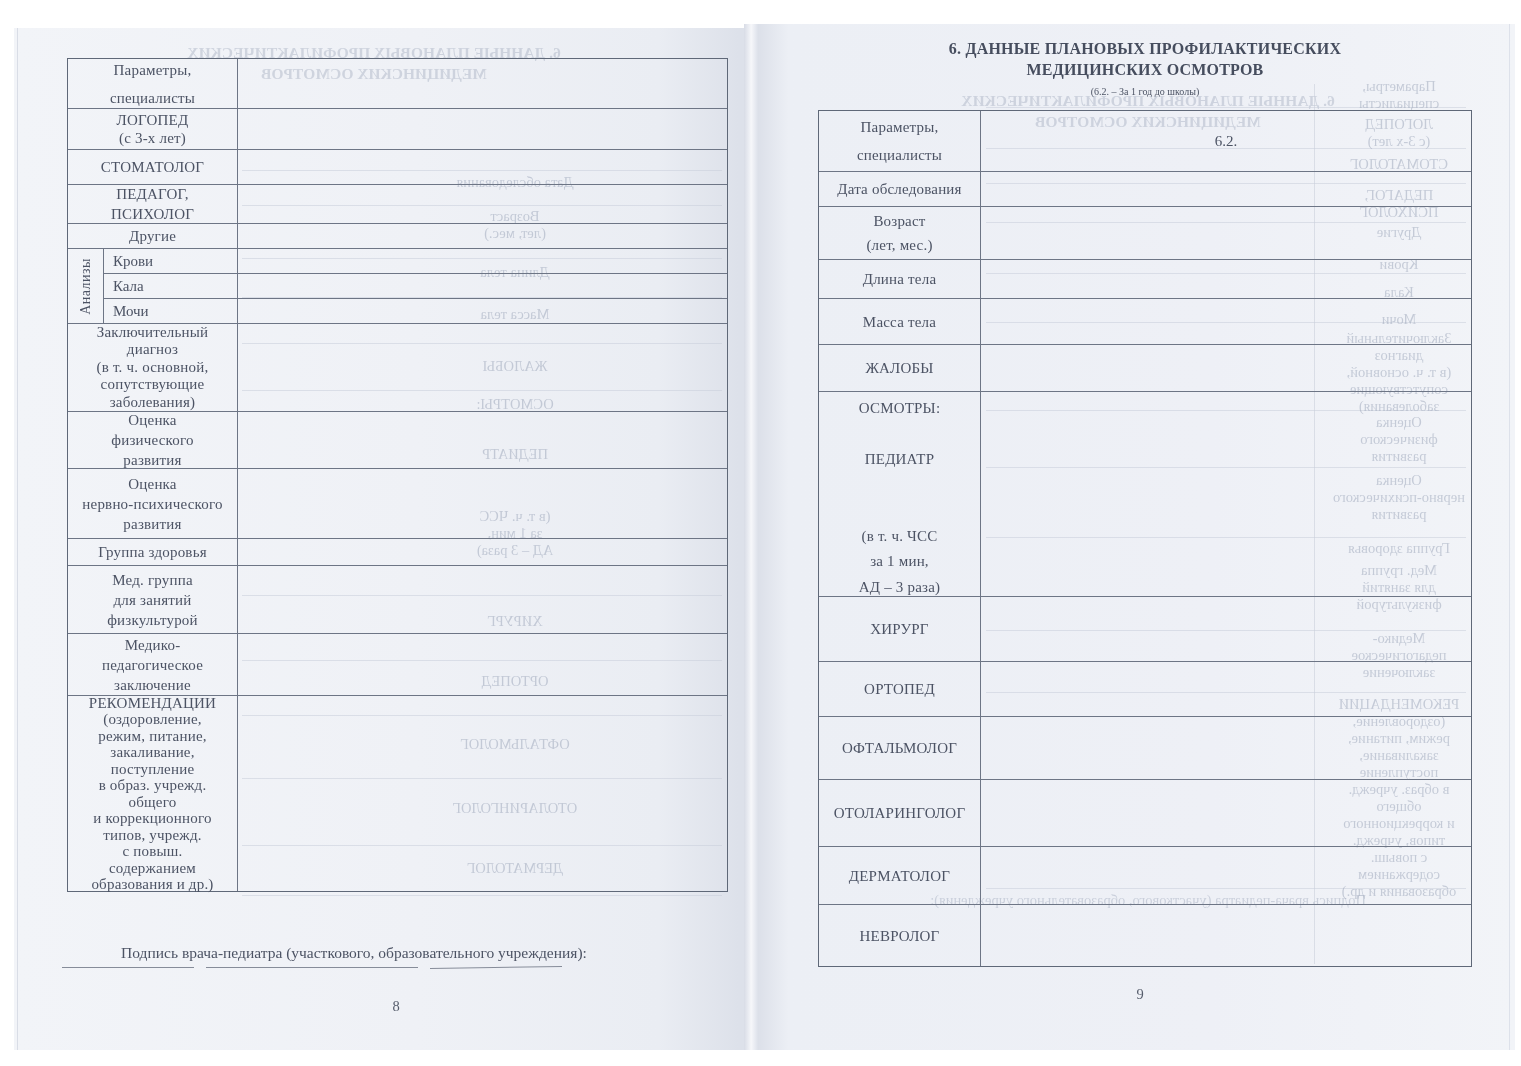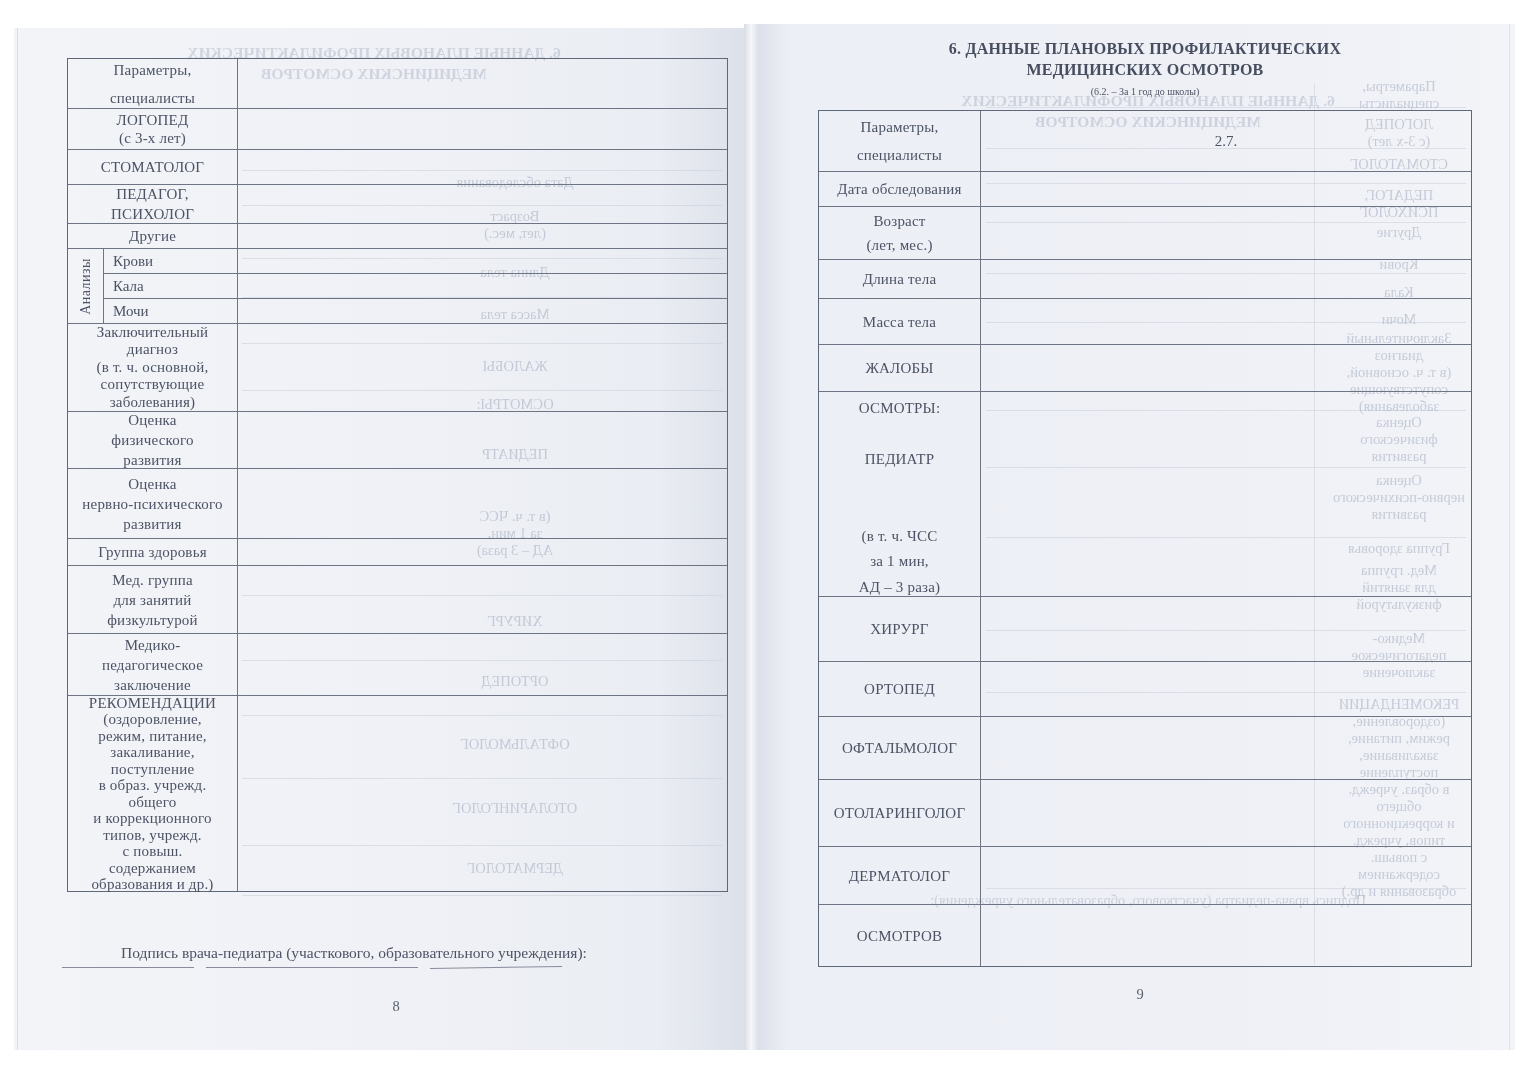--- a/index.html
+++ b/index.html
@@ -289,21 +289,21 @@
     <div class="rtitle">
       <div>6. ДАННЫЕ ПЛАНОВЫХ ПРОФИЛАКТИЧЕСКИХ</div>
       <div>МЕДИЦИНСКИХ ОСМОТРОВ</div>
     </div>
     <div class="rsub">(6.2. – За 1 год до школы)</div>
 
     <div class="tbl tbl-right">
       <div class="tr h60">
         <div class="td lab lh28">Параметры,
 специалисты</div>
-        <div class="td val cen">2.7.</div>
+        <div class="td val cen">6.2.</div>
       </div>
       <div class="tr h35">
         <div class="td lab">Дата обследования</div>
         <div class="td val"></div>
       </div>
       <div class="tr h53">
         <div class="td lab lh24">Возраст
 (лет, мес.)</div>
         <div class="td val"></div>
       </div>
@@ -344,20 +344,20 @@
       </div>
       <div class="tr h67">
         <div class="td lab">ОТОЛАРИНГОЛОГ</div>
         <div class="td val"></div>
       </div>
       <div class="tr h58">
         <div class="td lab">ДЕРМАТОЛОГ</div>
         <div class="td val"></div>
       </div>
       <div class="tr h62">
-        <div class="td lab">ОСМОТРОВ</div>
+        <div class="td lab">НЕВРОЛОГ</div>
         <div class="td val"></div>
       </div>
     </div>
 
     <div class="pagenum pn-right">9</div>
   </div>
 </div>
 
 </body></html>

